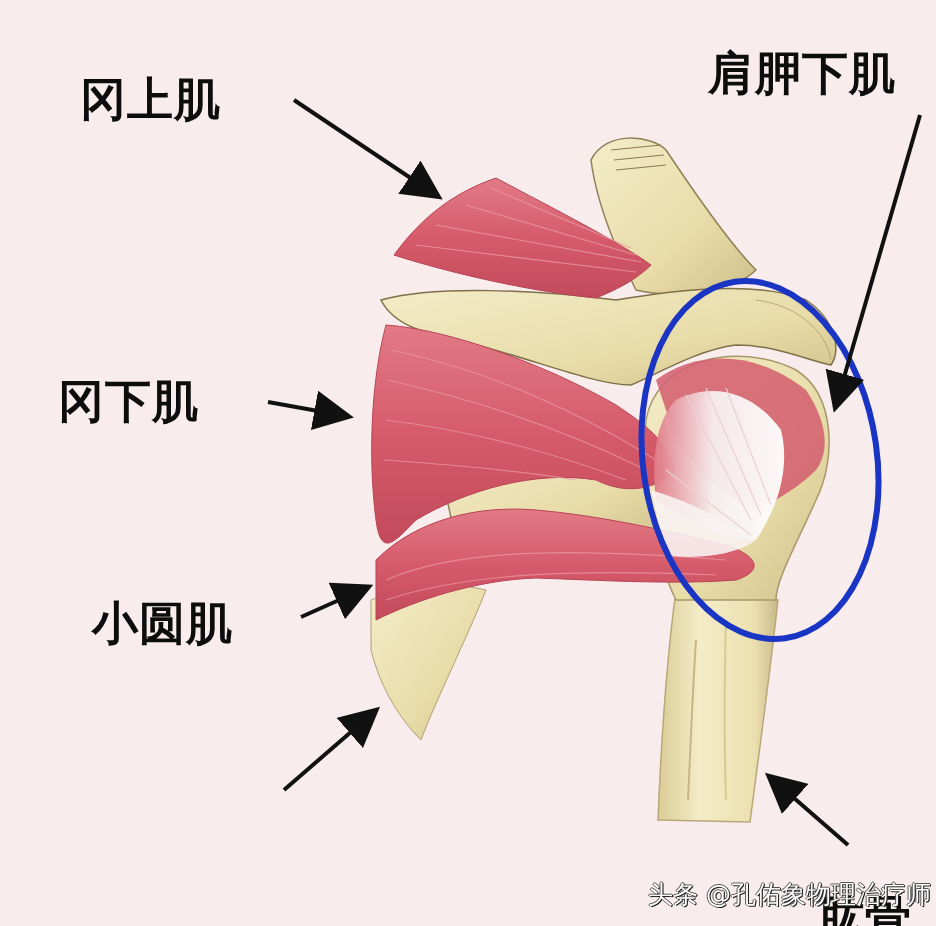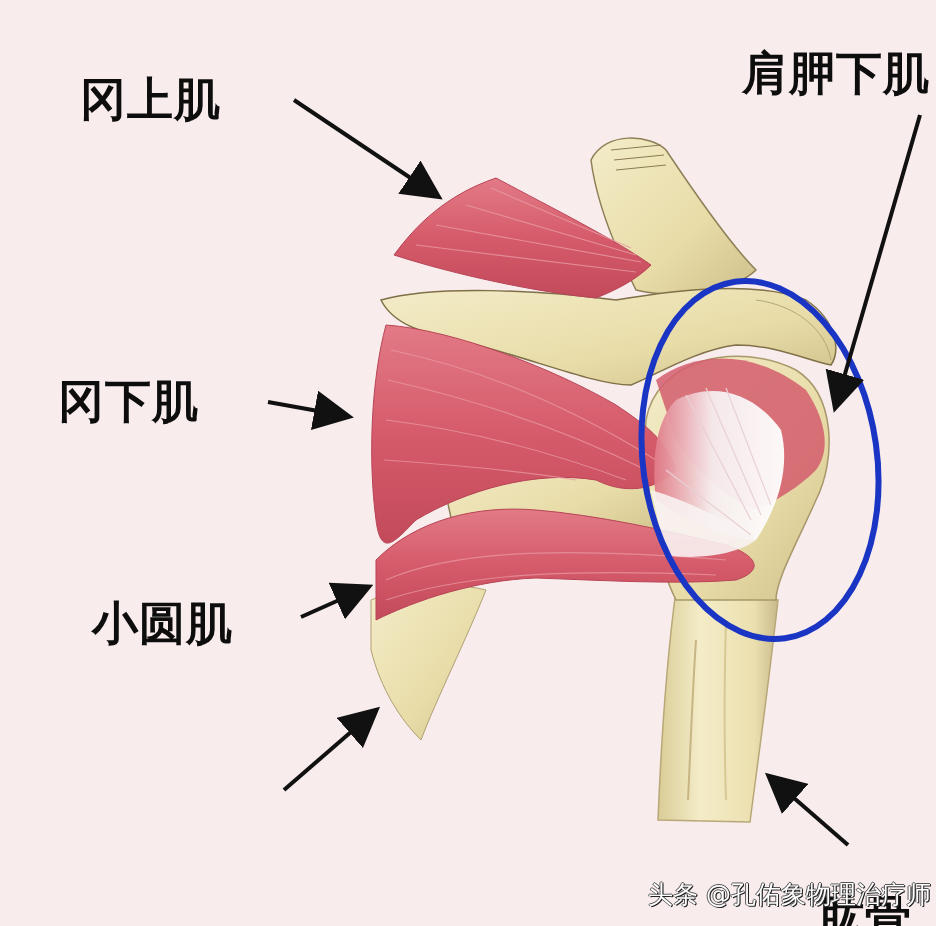--- a/index.html
+++ b/index.html
@@ -109,19 +109,19 @@
       <line x1="258" y1="100" x2="400" y2="195" marker-end="url(#arrowHead)"></line>
       <line x1="232" y1="402" x2="310" y2="416" marker-end="url(#arrowHead)"></line>
       <line x1="265" y1="617" x2="330" y2="588" marker-end="url(#arrowHead)"></line>
       <line x1="248" y1="790" x2="338" y2="712" marker-end="url(#arrowHead)"></line>
       <line x1="884" y1="115" x2="800" y2="405" marker-end="url(#arrowHead)"></line>
       <line x1="812" y1="845" x2="735" y2="778" marker-end="url(#arrowHead)"></line>
     </g>
   </svg>
 
   <div class="label" style="left:80px; top:76px;">冈上肌</div>
-  <div class="label" style="left:708px; top:50px;margin-left:34px;">肩胛下肌</div>
+  <div class="label" style="left:708px; top:50px;">肩胛下肌</div>
   <div class="label" style="left:92px; top:600px;">小圆肌</div>
   <div class="label" style="left:58px; top:378px;">冈下肌</div>
   <div class="label" style="left:818px; top:848px;margin-top:46px;">肱骨</div>
 
   <div class="watermark">头条 @孔佑象物理治疗师</div>
 </div>
 
 </body></html>

